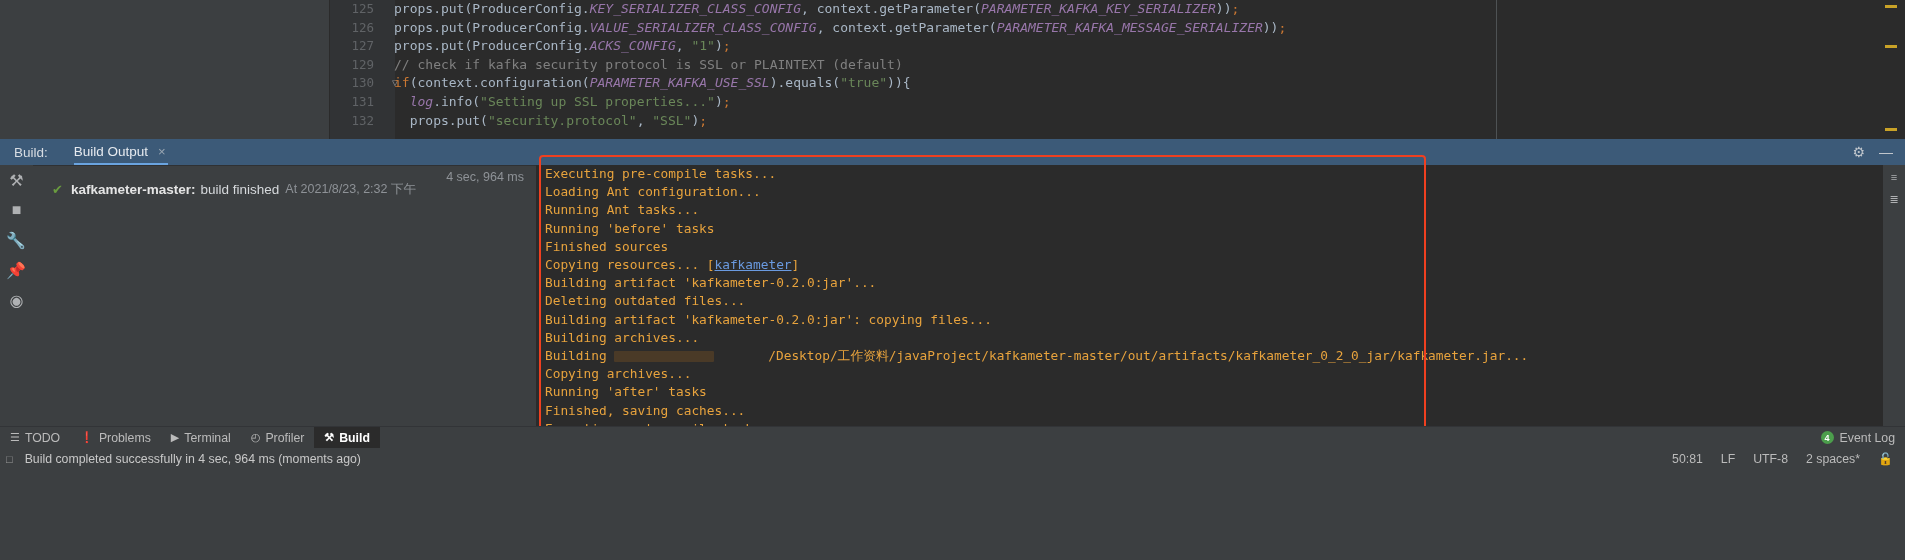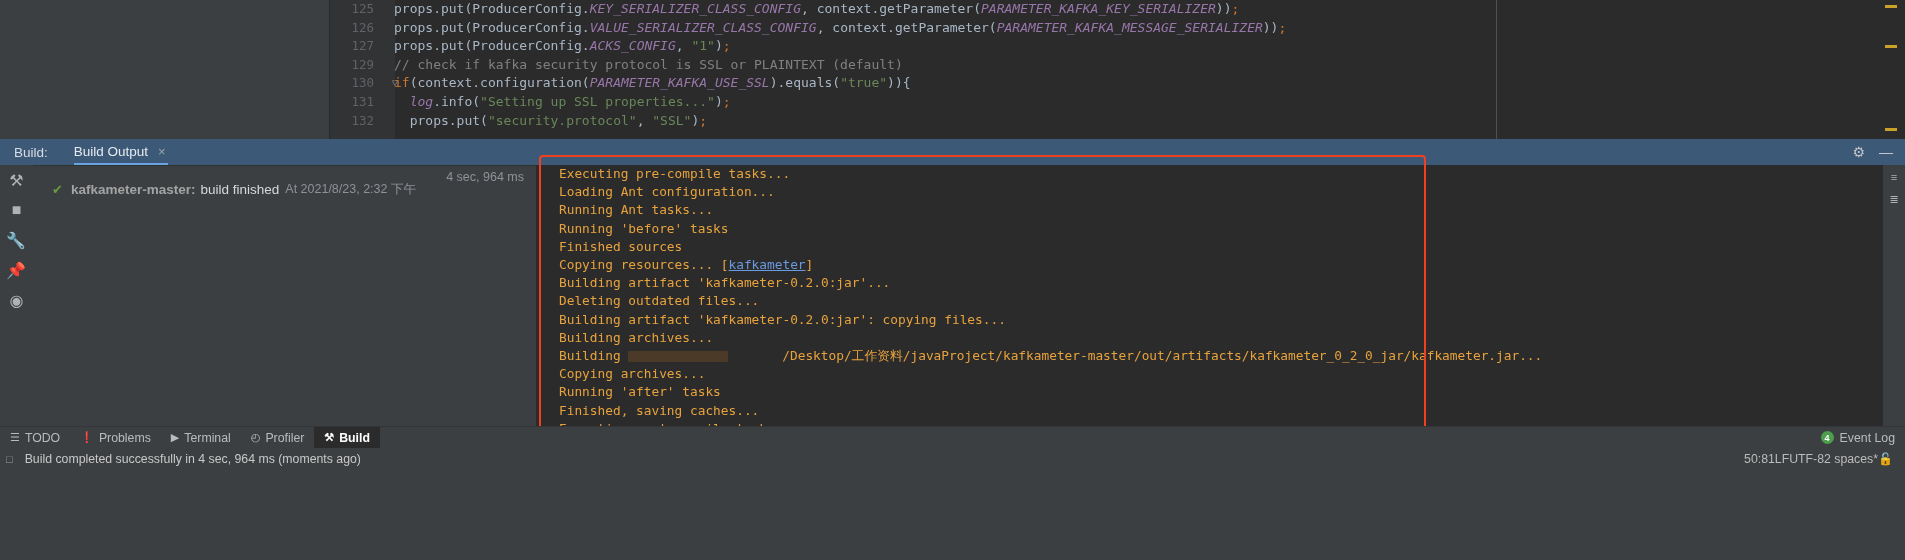--- a/index.html
+++ b/index.html
@@ -115,39 +115,39 @@
     position: absolute; left: 33px; top: 165px; width: 503px; height: 261px;
     background: #3c3f41;
     border-top: 1px solid #2f3133;
   }
   .tree-row {
     position: absolute; left: 0; top: 12px; width: 503px; height: 22px;
     display: flex; align-items: center;
   }
   .tree-check { margin-left: 19px; color: #6a9c3f; font-size: 13px; }
   .tree-title {
-    margin-left: 8px; color: #a3a3a3; font-size: 13.5px; font-weight: bold;
+    margin-left: 8px; color: #e5e5e5; font-size: 13.5px; font-weight: bold;
   }
   .tree-sub { margin-left: 5px; color: #d6d9dc; font-size: 13.5px; }
   .tree-at { margin-left: 6px; color: #8e9297; font-size: 12.5px; }
   .tree-time {
     position: absolute; right: 12px; top: 0; height: 22px;
     display: flex; align-items: center;
     color: #8e9297; font-size: 12.5px;
   }
 
   
   .build-log {
     position: absolute; left: 536px; top: 165px; right: 22px; height: 261px;
     background: #2b2b2b; overflow: hidden;
   }
   .log-line {
     font-family: "DejaVu Sans Mono", monospace;
     font-size: 12.8px; line-height: 18.2px;
-    color: #e8a33d; white-space: pre; padding-left: 23px;
+    color: #e8a33d; white-space: pre; padding-left: 9px;
   }
   .log-link { color: #6a9ae0; text-decoration: underline; }
   .log-redacted {
     display: inline-block; width: 100px; height: 11px;
     background: #4a3a27; vertical-align: middle;
     border-radius: 1px;
   }
 
   
   .red-box {
@@ -203,21 +203,21 @@
   
   .statusbar {
     position: absolute; left: 0; top: 448px; width: 1905px; height: 22px;
     background: #3c3f41; display: flex; align-items: center;
     color: #bbbbbb; font-size: 12.3px;
   }
   .sb-left-ico { margin-left: 6px; color: #9a9a9a; font-size: 11px; }
   .sb-msg { margin-left: 12px; color: #c8c8c8; text-align: right; }
   .sb-right {
     margin-left: auto; display: flex; align-items: center;
-    padding-right: 12px;
+    gap: 18px; padding-right: 12px;
   }
   .lock-ico { font-size: 12px; color: #b0b0b0; }
 
   
   .bottom-fill {
     position: absolute; left: 0; top: 470px; width: 1905px; height: 90px;
     background: #3c3f41;
   }
 </style>
 </head>

